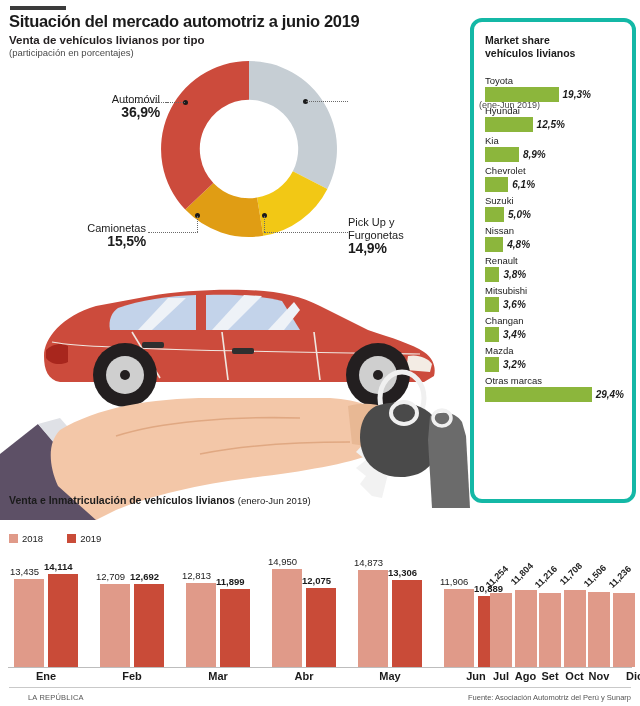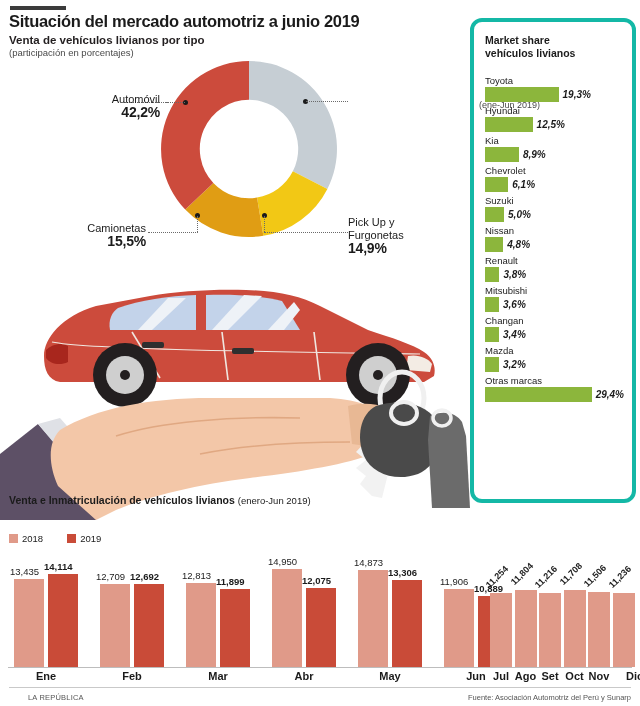--- a/index.html
+++ b/index.html
@@ -121,21 +121,21 @@
   <div class="dot" style="left:195px; top:213px;"></div>
   <div class="leader-v" style="left:197px; top:216px; height:16px;"></div>
   <div class="leader" style="left:148px; top:232px; width:50px;"></div>
 
   <div class="dot" style="left:262px; top:213px;"></div>
   <div class="leader-v" style="left:264px; top:216px; height:16px;"></div>
   <div class="leader" style="left:264px; top:232px; width:84px;"></div>
 
   <div class="dlabel lbl-auto">
     <span>Automóvil</span>
-    <span class="pct">42,2%</span>
+    <span class="pct">36,9%</span>
   </div>
 
 
   <div class="dlabel lbl-cam">
     <span>Camionetas</span>
     <span class="pct">15,5%</span>
   </div>
 
   <div class="dlabel lbl-pick">
     <span>Pick Up y</span><br>

